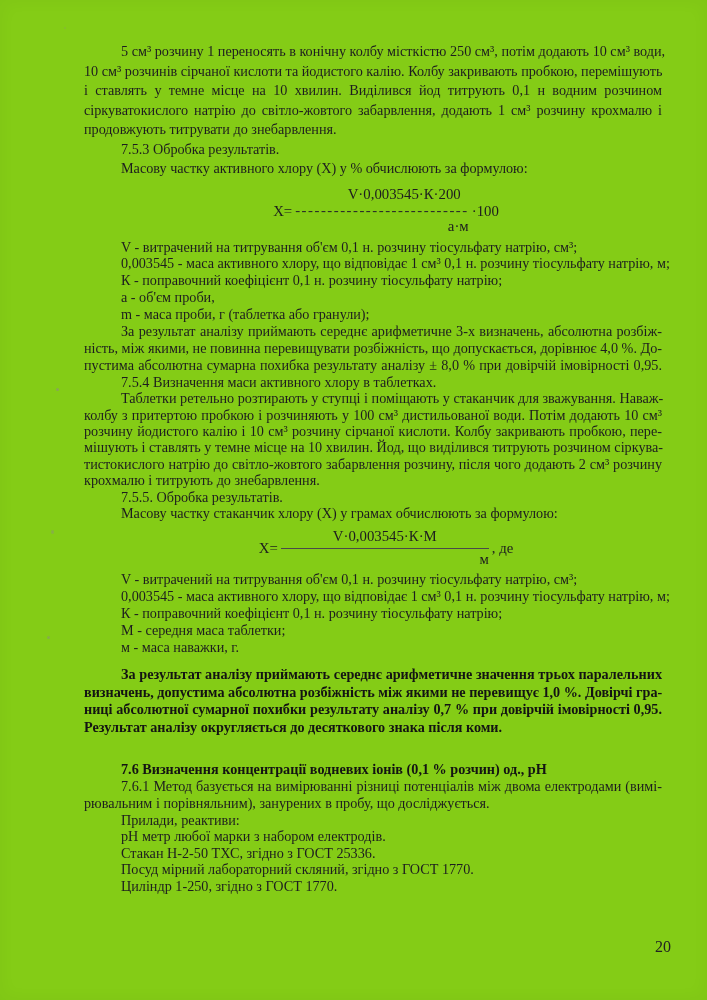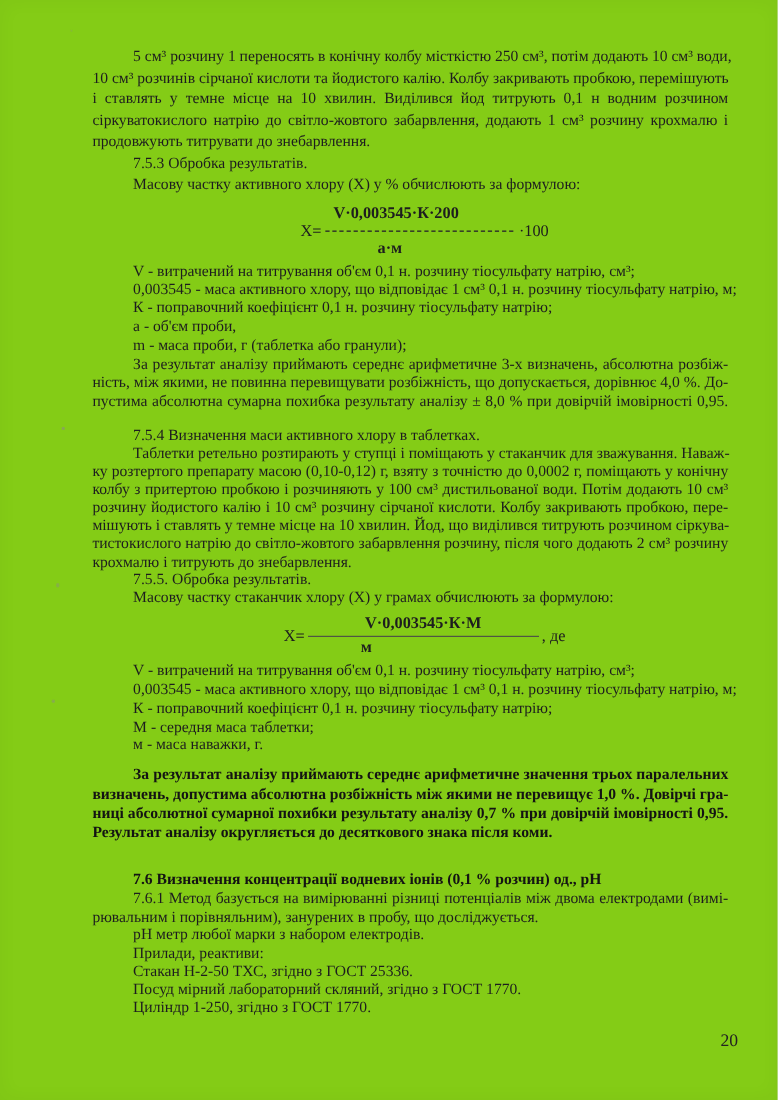--- a/index.html
+++ b/index.html
@@ -14,36 +14,36 @@
   .lh195 .line{line-height:19.5px;}
   .lh17  .line{line-height:16.9px;}
   .lh165 .line{line-height:16.4px;}
   .lh175 .line{line-height:17.6px;}
   .line{white-space:nowrap;}
   .jst{text-align:justify;text-align-last:justify;}
   .ind{padding-left:37px;}
   .bold{font-weight:700;color:#131313;}
   
   .formula{text-align:center;padding-left:26px;margin:7px 0 3px 0;font-size:14.8px;white-space:nowrap;}
-  .frac{display:inline-flex;flex-direction:column;align-items:flex-start;vertical-align:middle;margin:0 3px;font-weight:bold;}
+  .frac{display:inline-flex;flex-direction:column;align-items:flex-end;vertical-align:middle;margin:0 3px;}
   .frac .num{padding:0 8px 0 8px;line-height:17.5px;}
   .frac .den{line-height:17.5px;margin-left:48px;}
   .frac .dashrow{line-height:15px;letter-spacing:1.5px;color:#2a2a2a;}
   .frac-solid .num{border-bottom:1.4px solid #4a4a4a;padding:0 52px 2px 52px;}
   .frac-solid .den{padding-top:2px;}
   .f-lhs,.f-rhs{vertical-align:middle;}
   
   .pagenum{position:absolute;left:655px;top:938px;font-size:16px;color:#222;}
   
   .speck{position:absolute;background:#8a8a8a;border-radius:50%;opacity:.55;}
   .s1{left:56px;top:388px;width:3px;height:3px;}
   .s2{left:51px;top:530px;width:3px;height:4px;opacity:.4;}
   .s3{left:47px;top:636px;width:3px;height:3px;opacity:.45;}
   .s4{left:64px;top:27px;width:2px;height:2px;opacity:.25;}
-  .mt1{margin-top:14px;}
+  .mt1{}
   .mt2{margin-top:10px;}
   .mt3{margin-top:25px;}
 </style>
 </head>
 <body>
 
 <div class="page">
 
   <div class="speck s1"></div>
   <div class="speck s2"></div>
@@ -80,21 +80,20 @@
 
     <div class="block lh17">
       <div class="line jst ind">За результат аналізу приймають середнє арифметичне 3-х визначень, абсолютна розбіж-</div>
       <div class="line jst">ність, між якими, не повинна перевищувати розбіжність, що допускається, дорівнює 4,0 %. До-</div>
       <div class="line jst">пустима абсолютна сумарна похибка результату аналізу ± 8,0 % при довірчій імовірності 0,95.</div>
     </div>
 
     <div class="block lh165 mt1">
       <div class="line ind">7.5.4 Визначення маси активного хлору в таблетках.</div>
       <div class="line jst ind">Таблетки ретельно розтирають у ступці і поміщають у стаканчик для зважування. Наваж-</div>
-      <div class="line jst">ку розтертого препарату масою (0,10-0,12) г, взяту з точністю до 0,0002 г, поміщають у конічну</div>
       <div class="line jst">колбу з притертою пробкою і розчиняють у 100 см³ дистильованої води. Потім додають 10 см³</div>
       <div class="line jst">розчину йодистого калію і 10 см³ розчину сірчаної кислоти. Колбу закривають пробкою, пере-</div>
       <div class="line jst">мішують і ставлять у темне місце на 10 хвилин. Йод, що виділився титрують розчином сіркува-</div>
       <div class="line jst">тистокислого натрію до світло-жовтого забарвлення розчину, після чого додають 2 см³ розчину</div>
       <div class="line">крохмалю і титрують до знебарвлення.</div>
       <div class="line ind">7.5.5. Обробка результатів.</div>
       <div class="line ind">Масову частку стаканчик хлору (Х) у грамах обчислюють за формулою:</div>
     </div>
 
     <div class="formula">
@@ -119,22 +118,22 @@
       <div class="line">Результат аналізу округляється до десяткового знака після коми.</div>
     </div>
 
     <div class="block lh17 mt3">
       <div class="line ind bold">7.6 Визначення концентрації водневих іонів (0,1 % розчин) од., рН</div>
       <div class="line jst ind">7.6.1 Метод базується на вимірюванні різниці потенціалів між двома електродами (вимі-</div>
       <div class="line">рювальним і порівняльним), занурених в пробу, що досліджується.</div>
     </div>
 
     <div class="block lh165">
+      <div class="line ind">Прилади, реактиви:</div>
       <div class="line ind">рН метр любої марки з набором електродів.</div>
-      <div class="line ind">Прилади, реактиви:</div>
       <div class="line ind">Стакан Н-2-50 ТХС, згідно з ГОСТ 25336.</div>
       <div class="line ind">Посуд мірний лабораторний скляний, згідно з ГОСТ 1770.</div>
       <div class="line ind">Циліндр 1-250, згідно з ГОСТ 1770.</div>
     </div>
 
   </div>
 
   <div class="pagenum">20</div>
 </div>
 

